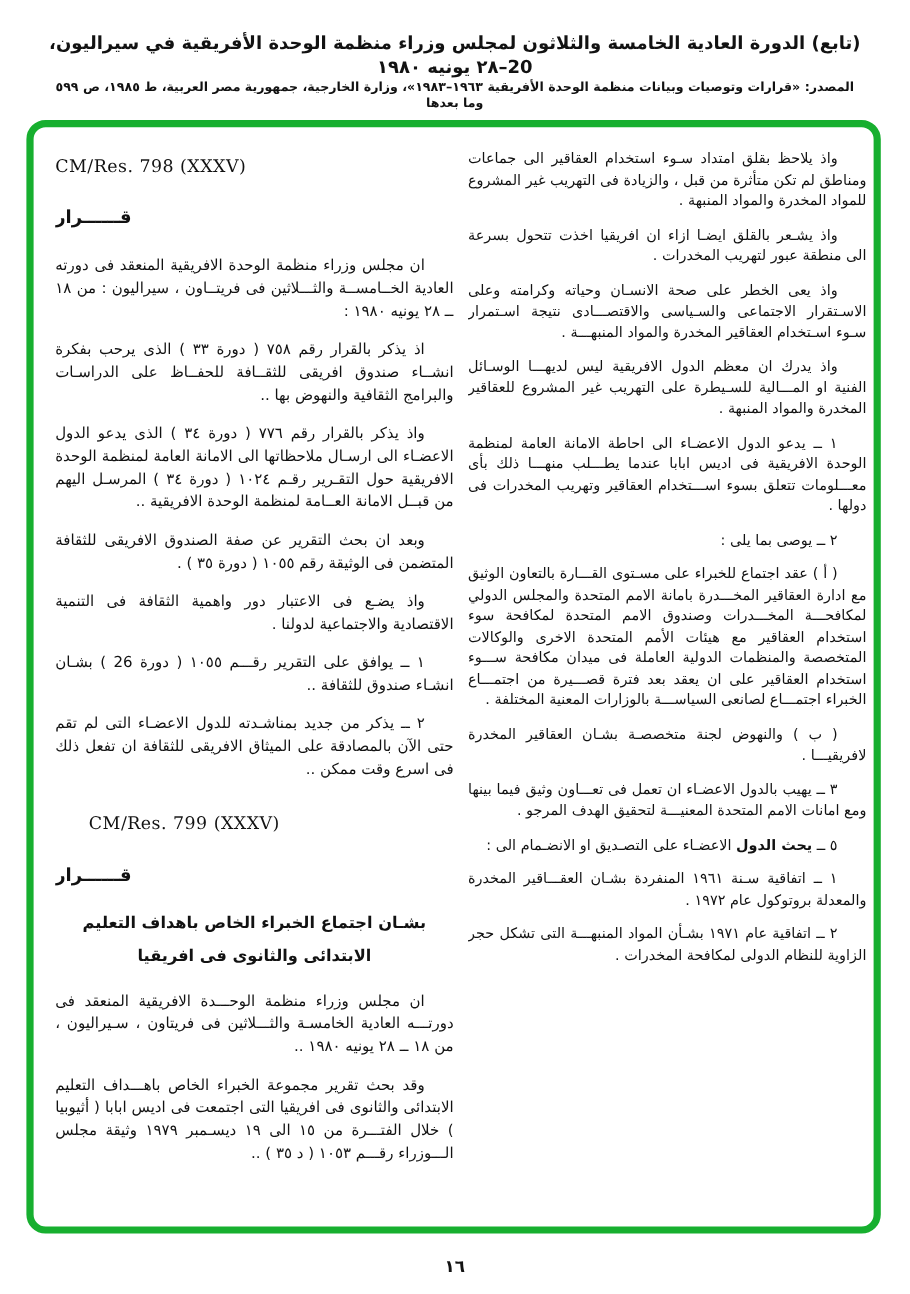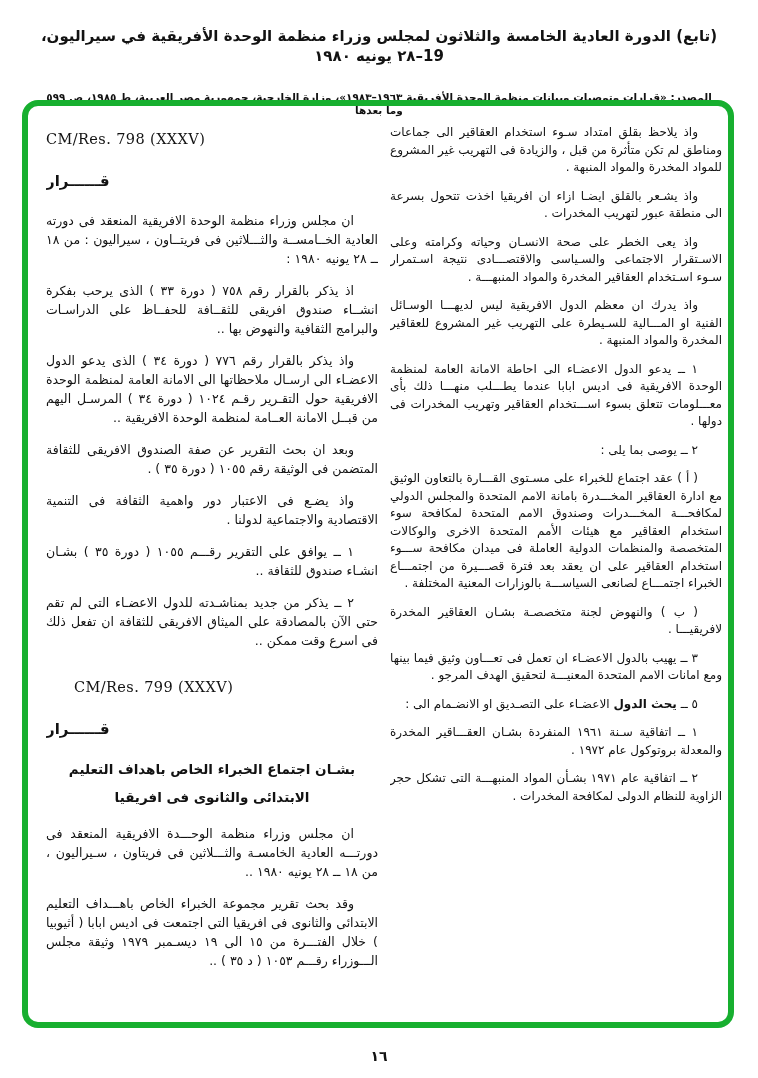--- a/index.html
+++ b/index.html
@@ -12,21 +12,21 @@
     overflow:hidden;
   }
   .page-header {
     position:absolute; top:26px; left:40px; right:40px;
     direction:rtl; text-align:center;
   }
   .page-header .h-line1 {
     font-size:15px; font-weight:bold; line-height:1.35;
   }
   .page-header .h-line2 {
-    margin-top:24px; font-size:10.5px; font-weight:bold; line-height:1.3;
+    margin-top:0; font-size:10.5px; font-weight:bold; line-height:1.3;
   }
   .green-box {
     position:absolute; left:22px; top:100px;
     width:712px; height:928px;
     box-sizing:border-box;
     border:6px solid #17af2f;
     border-radius:16px;
     background:transparent;
   }
   .col {
@@ -61,35 +61,35 @@
   .page-number {
     position:absolute; left:0; right:0; bottom:14px;
     text-align:center; font-size:14px; font-weight:bold;
     direction:rtl;
   }
 </style>
 </head>
 <body>
 
 <div class="page-header">
-  <div class="h-line1">(تابع) الدورة العادية الخامسة والثلاثون لمجلس وزراء منظمة الوحدة الأفريقية في سيراليون، 19–٢٨ يونيه ١٩٨٠</div>
+  <div class="h-line1">(تابع) الدورة العادية الخامسة والثلاثون لمجلس وزراء منظمة الوحدة الأفريقية في سيراليون، 20–٢٨ يونيه ١٩٨٠</div>
   <div class="h-line2">المصدر: «قرارات وتوصيات وبيانات منظمة الوحدة الأفريقية ١٩٦٣–١٩٨٣»، وزارة الخارجية، جمهورية مصر العربية، ط ١٩٨٥، ص ٥٩٩ وما بعدها</div>
 </div>
 
 <div class="green-box"></div>
 
 <div class="col col-left">
     <div class="block ref">CM/Res. 798 (XXXV)</div>
     <div class="block heading">قــــــرار</div>
     <div class="block body">ان مجلس وزراء منظمة الوحدة الافريقية المنعقد فى دورته العادية الخــامســة والثـــلاثين فى فريتــاون ، سيراليون : من ١٨ ــ ٢٨ يونيه ١٩٨٠ :</div>
     <div class="block body">اذ يذكر بالقرار رقم ٧٥٨ ( دورة ٣٣ ) الذى يرحب بفكرة انشــاء صندوق افريقى للثقــافة للحفــاظ على الدراسـات والبرامج الثقافية والنهوض بها ..</div>
     <div class="block body">واذ يذكر بالقرار رقم ٧٧٦ ( دورة ٣٤ ) الذى يدعو الدول الاعضـاء الى ارسـال ملاحظاتها الى الامانة العامة لمنظمة الوحدة الافريقية حول التقـرير رقـم ١٠٢٤ ( دورة ٣٤ ) المرسـل اليهم من قبــل الامانة العــامة لمنظمة الوحدة الافريقية ..</div>
     <div class="block body">وبعد ان بحث التقرير عن صفة الصندوق الافريقى للثقافة المتضمن فى الوثيقة رقم ١٠٥٥ ( دورة ٣٥ ) .</div>
     <div class="block body">واذ يضـع فى الاعتبار دور واهمية الثقافة فى التنمية الاقتصادية والاجتماعية لدولنا .</div>
-    <div class="block item">١ ــ يوافق على التقرير رقـــم ١٠٥٥ ( دورة ٣٥ ) بشـان انشـاء صندوق للثقافة ..</div>
+    <div class="block item">١ ــ يوافق على التقرير رقـــم ١٠٥٥ ( دورة 26 ) بشـان انشـاء صندوق للثقافة ..</div>
     <div class="block item">٢ ــ يذكر من جديد بمناشـدته للدول الاعضـاء التى لم تقم حتى الآن بالمصادقة على الميثاق الافريقى للثقافة ان تفعل ذلك فى اسرع وقت ممكن ..</div>
     <div class="block ref second">CM/Res. 799 (XXXV)</div>
     <div class="block heading">قــــــرار</div>
     <div class="block subheading">بشـان اجتماع الخبراء الخاص باهداف التعليم</div>
     <div class="block subheading last">الابتدائى والثانوى فى افريقيا</div>
     <div class="block body">ان مجلس وزراء منظمة الوحـــدة الافريقية المنعقد فى دورتـــه العادية الخامسـة والثـــلاثين فى فريتاون ، سـيراليون ، من ١٨ ــ ٢٨ يونيه ١٩٨٠ ..</div>
     <div class="block body">وقد بحث تقرير مجموعة الخبراء الخاص باهـــداف التعليم الابتدائى والثانوى فى افريقيا التى اجتمعت فى اديس ابابا ( أثيوبيا ) خلال الفتـــرة من ١٥ الى ١٩ ديسـمبر ١٩٧٩ وثيقة مجلس الـــوزراء رقـــم ١٠٥٣ ( د ٣٥ ) ..</div>
   </div>
 <div class="col col-right">
     <div class="block body">واذ يلاحظ بقلق امتداد سـوء استخدام العقاقير الى جماعات ومناطق لم تكن متأثرة من قبل ، والزيادة فى التهريب غير المشروع للمواد المخدرة والمواد المنبهة .</div>

